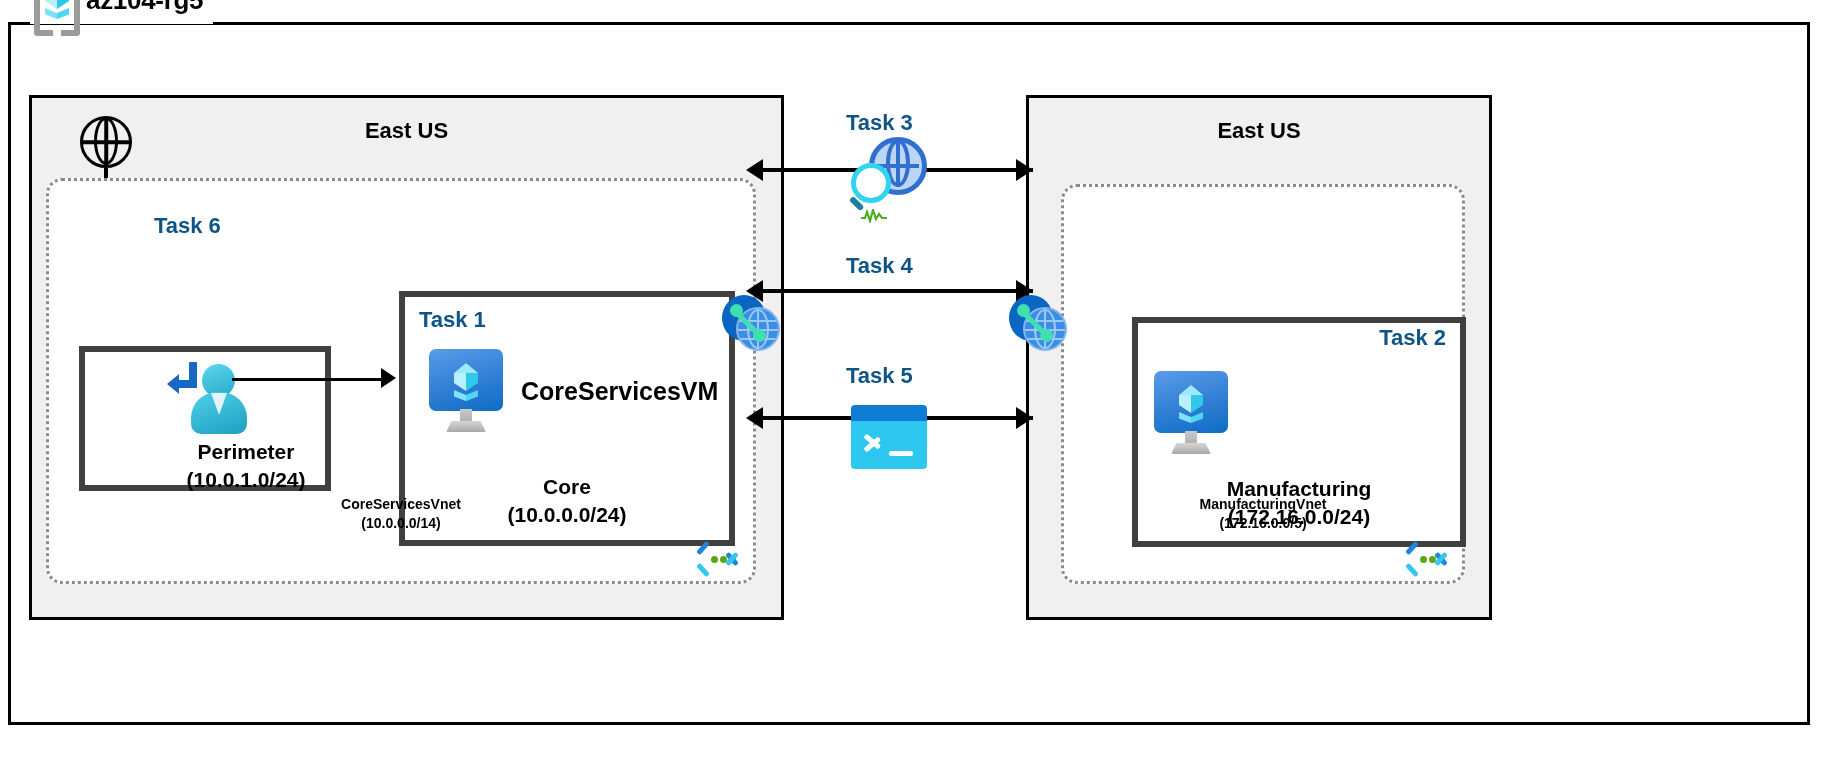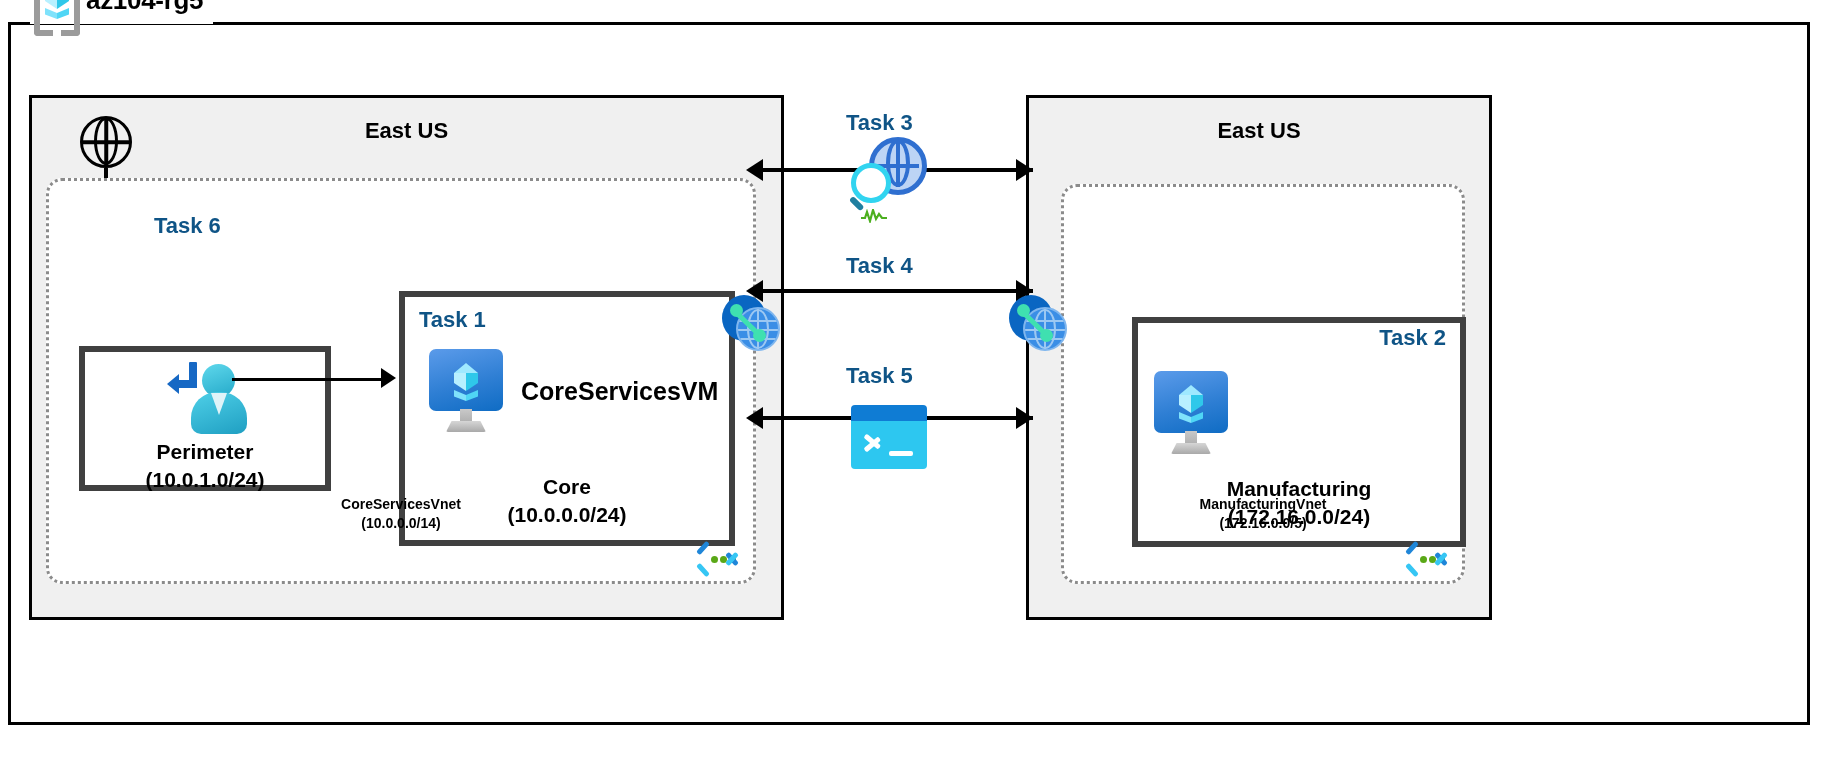--- a/index.html
+++ b/index.html
@@ -150,21 +150,21 @@
 
       <div class="subnet" id="subnet-perimeter">
         <div class="person" style="position:absolute;left:82px;top:8px;">
           <span class="arrowbar"></span>
             <span class="arrowstem"></span>
             <span class="arrowhead"></span>
           <span class="head"></span>
             <span class="body"></span>
             <span class="collar"></span>
         </div>
-        <div class="subnet-caption" style="top:86px;">
+        <div class="subnet-caption" style="top:86px;margin-left:41px;">
           <span>Perimeter</span><br>
           <span>(10.0.1.0/24)</span>
         </div>
       </div>
 
       <div class="thin-h" style="left:183px;top:197px;width:150px;"></div>
       <div class="ar-r" style="left:332px;top:187px;border-top-width:10px;border-bottom-width:10px;border-left-width:15px;"></div>
 
       <div class="subnet" id="subnet-core">
         <div class="task-label" style="left:14px;top:10px;">Task 1</div>

